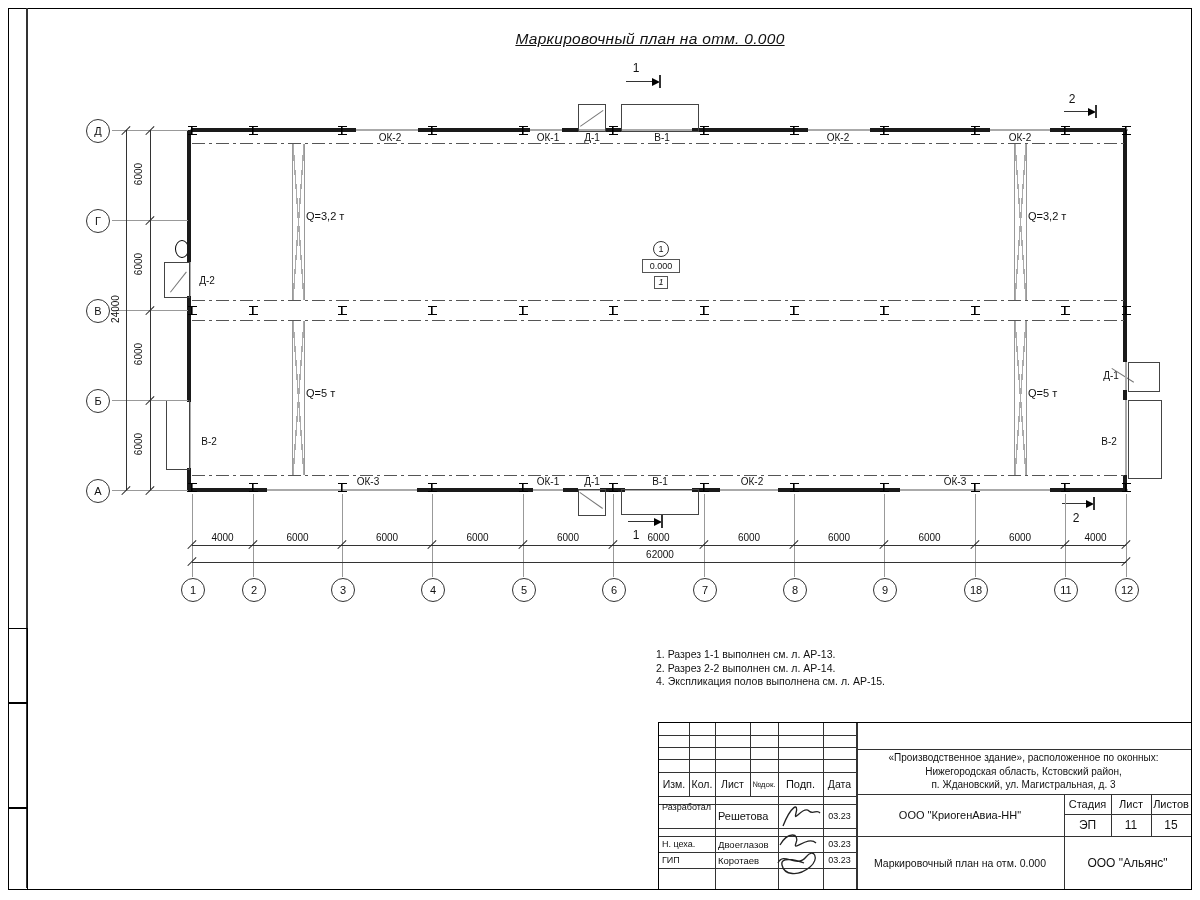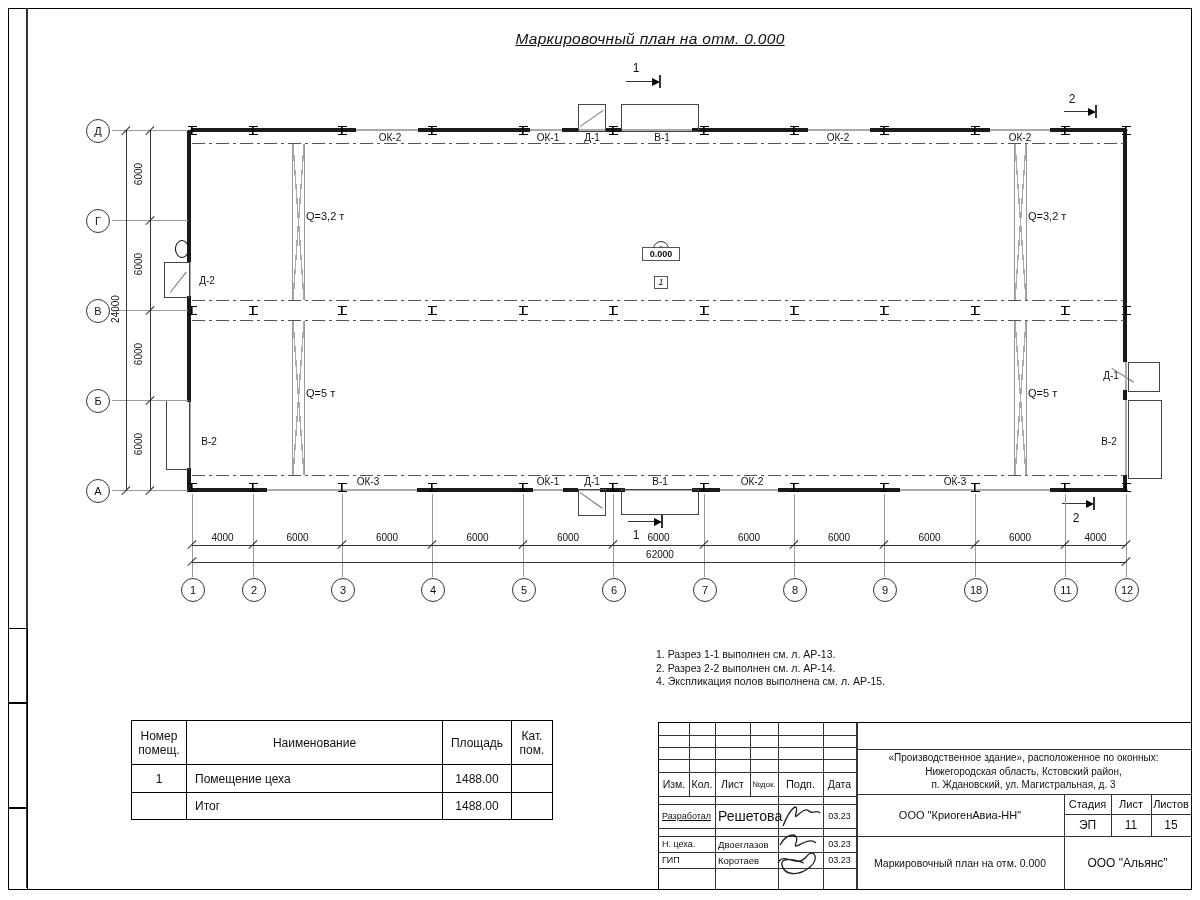--- a/index.html
+++ b/index.html
@@ -75,21 +75,21 @@
     <div class="lbl" style="left:194px;top:437px;width:30px;">В-2</div>
     <div class="lbl" style="left:1096px;top:371px;width:30px;">Д-1</div>
     <div class="lbl" style="left:1094px;top:437px;width:30px;">В-2</div>
 
     <div class="lbl" style="left:306px;top:211px;width:62px;font-size:11px;text-align:left;">Q=3,2 т</div>
     <div class="lbl" style="left:306px;top:388px;width:62px;font-size:11px;text-align:left;">Q=5 т</div>
     <div class="lbl" style="left:1028px;top:211px;width:62px;font-size:11px;text-align:left;">Q=3,2 т</div>
     <div class="lbl" style="left:1028px;top:388px;width:62px;font-size:11px;text-align:left;">Q=5 т</div>
 
     <div class="circle" style="left:653px;top:241px;width:14px;height:14px;line-height:14px;font-size:9px;">1</div>
-    <div class="roombox" style="left:642px;top:247px;width:36px;height:12px;line-height:12px;font-weight:bold;">0.000</div>
+    <div class="roombox" style="left:642px;top:259px;width:36px;height:12px;line-height:12px;">0.000</div>
     <div class="roombox" style="left:654px;top:276px;width:12px;height:11px;line-height:11px;font-style:italic;">1</div>
 
     <div class="secnum" style="left:628px;top:62px;">1</div>
     <div class="hl" style="left:626px;top:81px;width:28px;height:1.2px;"></div>
     <div class="arrowhead" style="left:652px;top:78px;"></div>
     <div class="vl" style="left:659px;top:75px;height:13px;width:1.5px;"></div>
 
     <div class="secnum" style="left:628px;top:529px;">1</div>
     <div class="hl" style="left:628px;top:521px;width:28px;height:1.2px;"></div>
     <div class="arrowhead" style="left:654px;top:518px;"></div>
@@ -264,42 +264,20 @@
       <div class="lbl rot" style="left: 119px; top: 439px; width: 40px;">6000</div>
       <div class="lbl rot" style="left: 94px; top: 304px; width: 44px;">24000</div>
     </div>
 
   <div class="notes" style="left:656px;top:648px;width:312px;">
     <div>1. Разрез 1-1 выполнен см. л. АР-13.</div>
     <div>2. Разрез 2-2 выполнен см. л. АР-14.</div>
     <div>4. Экспликация полов выполнена см. л. АР-15.</div>
   </div>
 
-  <table class="exp" style="left:131px;top:720px;">
-    <tbody>
-        <tr style="height:44px;">
-      <th style="width:46px;">Номер помещ.</th>
-      <th style="width:247px;">Наименование</th>
-      <th style="width:60px;">Площадь</th>
-      <th style="width:32px;">Кат. пом.</th>
-    </tr>
-    <tr style="height:28px;">
-      <td>1</td>
-      <td style="text-align:left;padding-left:8px;">Помещение цеха</td>
-      <td>1488.00</td>
-      <td></td>
-    </tr>
-    <tr style="height:27px;">
-      <td></td>
-      <td style="text-align:left;padding-left:8px;">Итог</td>
-      <td>1488.00</td>
-      <td></td>
-    </tr>
-  </tbody>
-    </table>
 
   <div class="tb" style="left:658px;top:722px;width:532px;height:166px;">
 
     <div class="vl" style="left:30px;top:0;height:73px;"></div>
     <div class="vl" style="left:56px;top:0;height:166px;"></div>
     <div class="vl" style="left:91px;top:0;height:73px;"></div>
     <div class="vl" style="left:119px;top:0;height:166px;"></div>
     <div class="vl" style="left:164px;top:0;height:166px;"></div>
     <div class="vl" style="left:197px;top:0;height:166px;width:1.5px;"></div>
 
@@ -314,22 +292,22 @@
     <div class="hl" style="left:0;top:129px;width:197px;"></div>
     <div class="hl" style="left:0;top:145px;width:197px;"></div>
 
     <div class="cell" style="left:0;top:49px;width:30px;height:24px;font-size:10.5px;">Изм.</div>
     <div class="cell" style="left:30px;top:49px;width:26px;height:24px;font-size:10.5px;">Кол.</div>
     <div class="cell" style="left:56px;top:49px;width:35px;height:24px;font-size:10.5px;">Лист</div>
     <div class="cell" style="left:91px;top:49px;width:28px;height:24px;font-size:8px;">№док.</div>
     <div class="cell" style="left:119px;top:49px;width:45px;height:24px;font-size:11px;">Подп.</div>
     <div class="cell" style="left:164px;top:49px;width:33px;height:24px;font-size:10.5px;">Дата</div>
 
-    <div class="cell l" style="left:0;top:81px;width:56px;height:24px;font-size:9px;text-decoration:underline;">Разработал</div>
-    <div class="cell l" style="left:56px;top:81px;width:63px;height:24px;font-size:14px;">Решетова</div>
+    <div class="cell l" style="left:0;top:72px;width:56px;height:24px;font-size:9px;">Разработал</div>
+    <div class="cell l" style="left:56px;top:81px;width:63px;height:24px;font-size:11px;">Решетова</div>
     <div class="cell" style="left:164px;top:81px;width:33px;height:24px;font-size:9px;">03.23</div>
     <div class="cell l" style="left:0;top:113px;width:56px;height:16px;font-size:9px;">Н. цеха.</div>
     <div class="cell l" style="left:56px;top:113px;width:63px;height:16px;font-size:9.5px;">Двоеглазов</div>
     <div class="cell" style="left:164px;top:113px;width:33px;height:16px;font-size:9px;">03.23</div>
     <div class="cell l" style="left:0;top:129px;width:56px;height:16px;font-size:9px;">ГИП</div>
     <div class="cell l" style="left:56px;top:129px;width:63px;height:16px;font-size:9.5px;">Коротаев</div>
     <div class="cell" style="left:164px;top:129px;width:33px;height:16px;font-size:9px;">03.23</div>
 
     <svg style="position:absolute;left:119px;top:77px;" width="45" height="32" viewBox="0 0 45 32">
       <path d="M5 26 C 13 6, 21 2, 18 13 C 15 24, 25 5, 31 11 C 35 15, 39 9, 42 13" fill="none" stroke="#222" stroke-width="1.3"></path>

